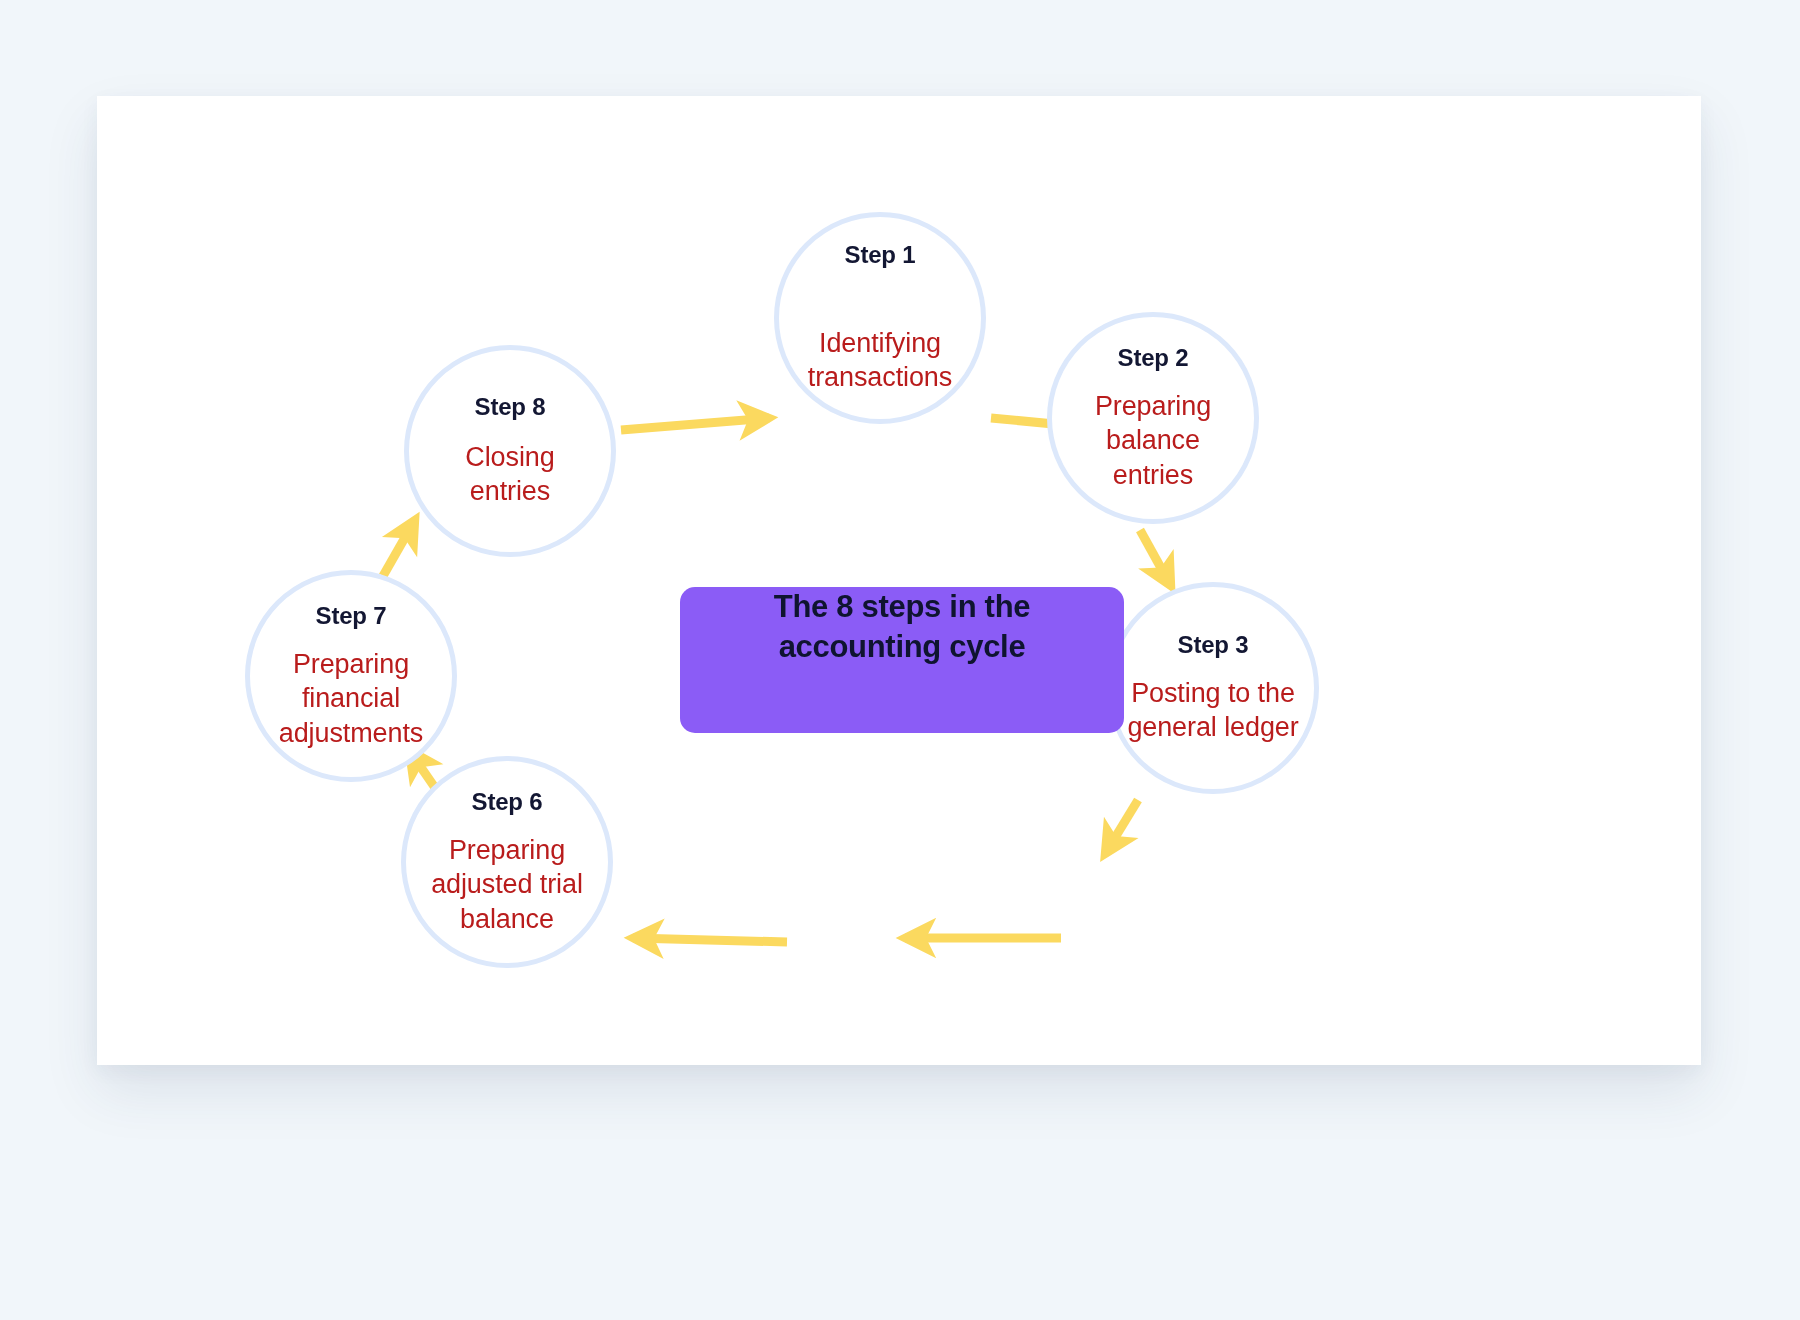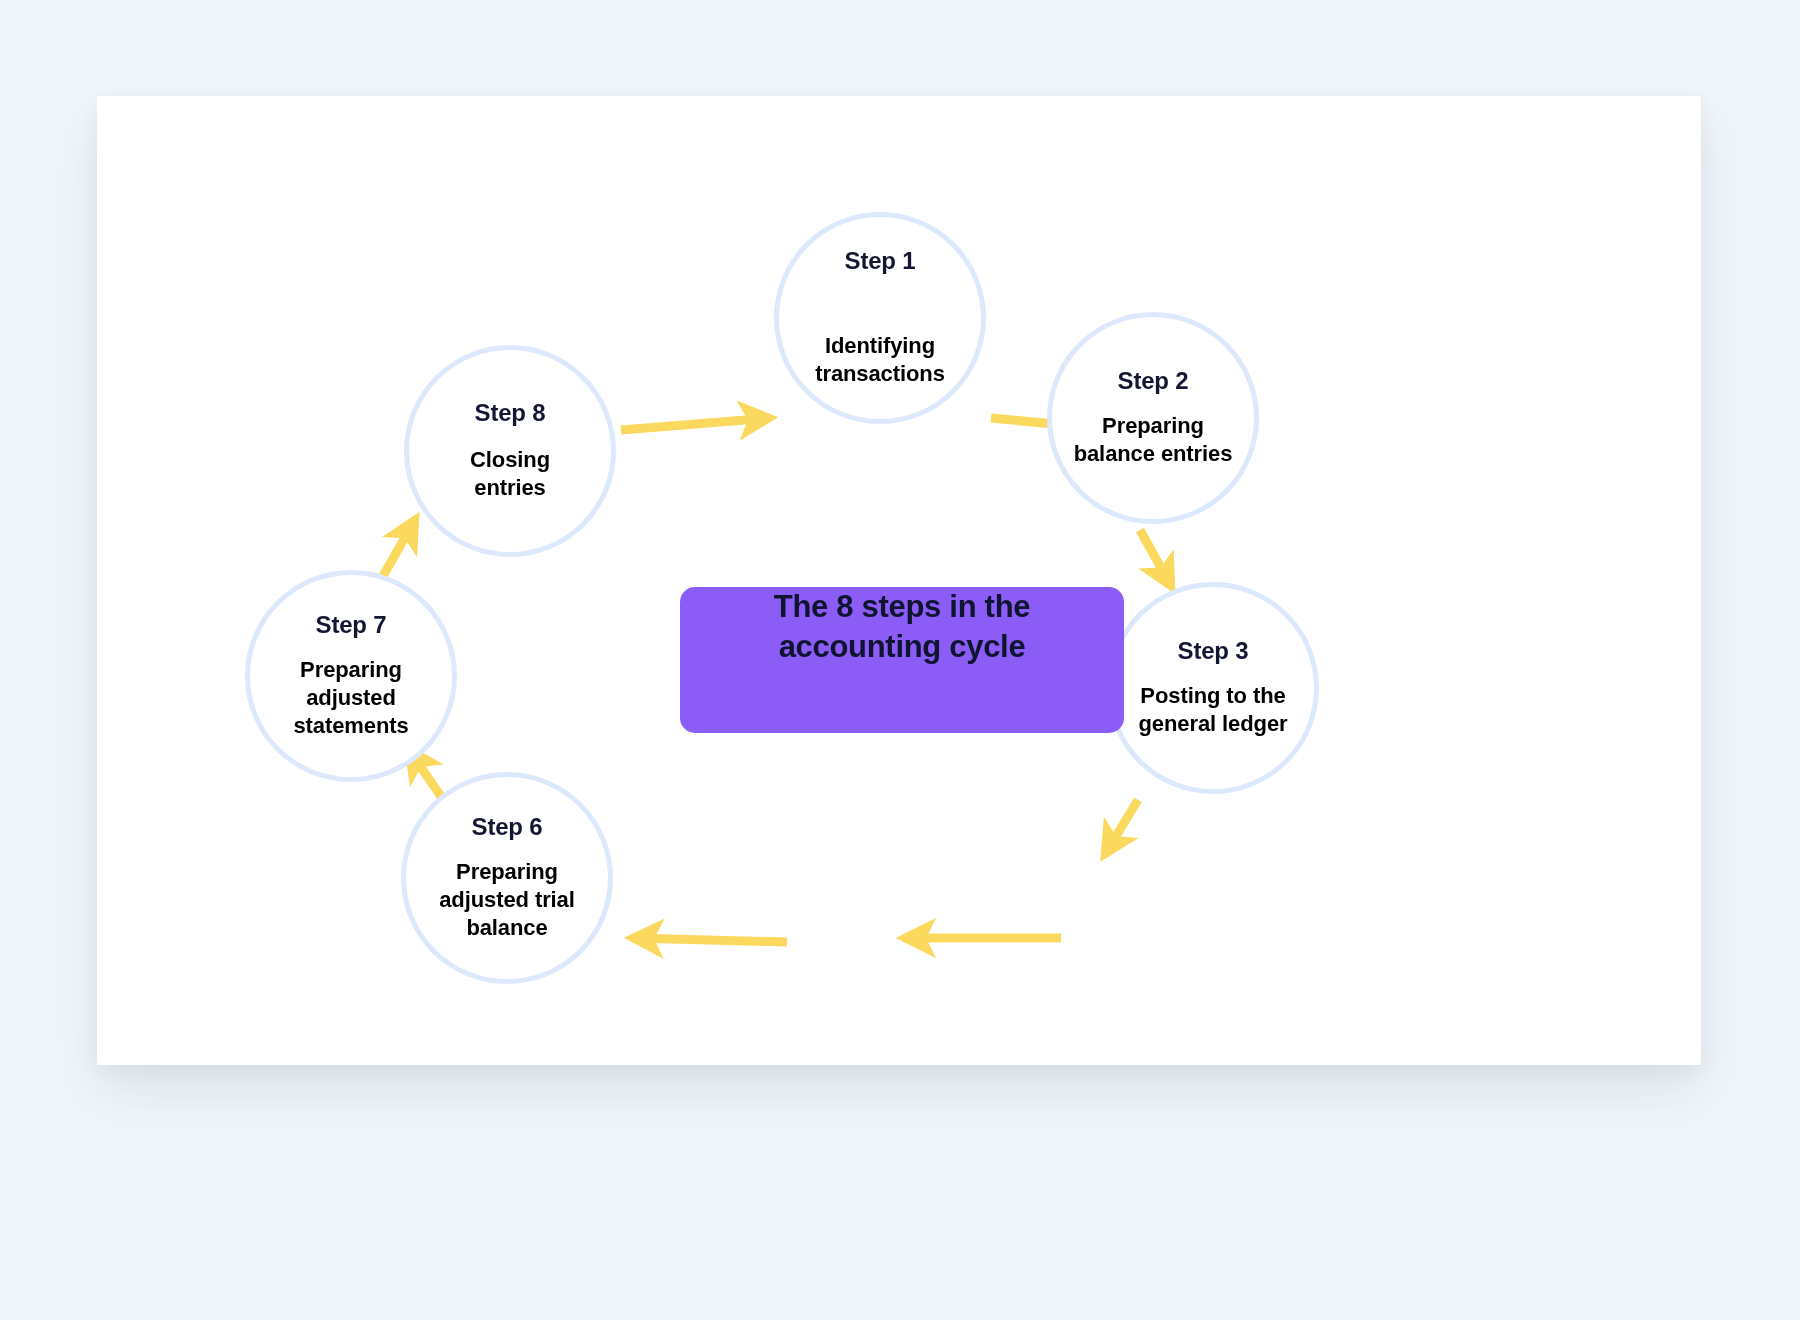--- a/index.html
+++ b/index.html
@@ -73,34 +73,34 @@
     font-size: 24px;
     font-weight: 700;
     color: #131733;
     letter-spacing: -0.2px;
     line-height: 1.2;
     margin-bottom: 18px;
     white-space: nowrap;
   }
 
   .step-desc {
-    font-size: 22px;
-    font-weight: 700;
-    color: #000000;
+    font-size: 27px;
+    font-weight: 400;
+    color: #b91c1c;
     line-height: 1.28;
     letter-spacing: -0.1px;
   }
 
   
   .node-1 { left: 677px; top: 116px; gap: 38px; }
   .node-2 { left: 950px; top: 216px; }
   .node-3 { left: 1010px; top: 486px; }
   .node-4 { left: 853px; top: 696px; }
   .node-5 { left: 579px; top: 733px; }
-  .node-6 { left: 304px; top: 676px; }
+  .node-6 { left: 304px; top: 660px; }
   .node-7 { left: 148px; top: 474px; }
   .node-8 { left: 307px; top: 249px; }
 
   .node-1 .step-desc,
   .node-5 .step-desc { max-width: 178px; }
 
   
   .node-2 .step-desc { max-width: 196px; }
   .node-3 .step-desc { max-width: 196px; }
   .node-4 .step-desc { max-width: 178px; }
@@ -190,21 +190,21 @@
 
 
 
       <div class="step-node node-6">
         <div class="step-title">Step 6</div>
         <div class="step-desc">Preparing adjusted trial balance</div>
       </div>
 
       <div class="step-node node-7">
         <div class="step-title">Step 7</div>
-        <div class="step-desc">Preparing adjusted statements</div>
+        <div class="step-desc">Preparing financial adjustments</div>
       </div>
 
       <div class="step-node node-8">
         <div class="step-title">Step 8</div>
         <div class="step-desc">Closing entries</div>
       </div>
 
       <div id="center-card">
         <div id="center-title">The 8 steps in the accounting cycle</div>
       </div>

